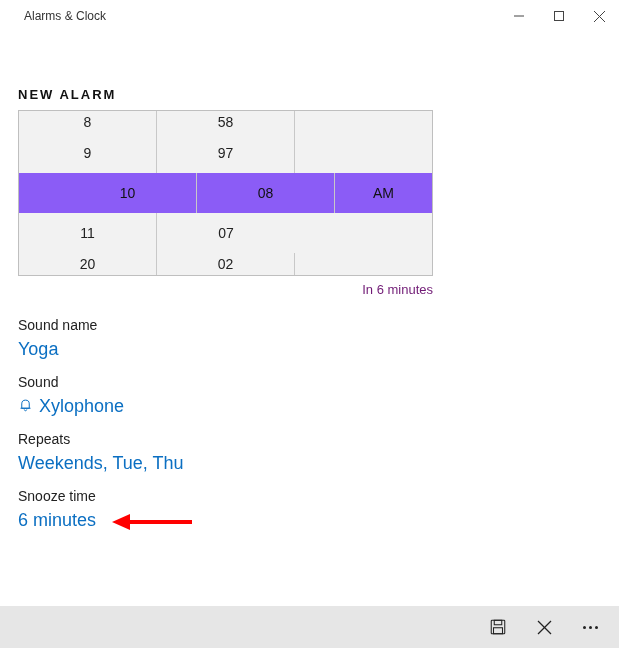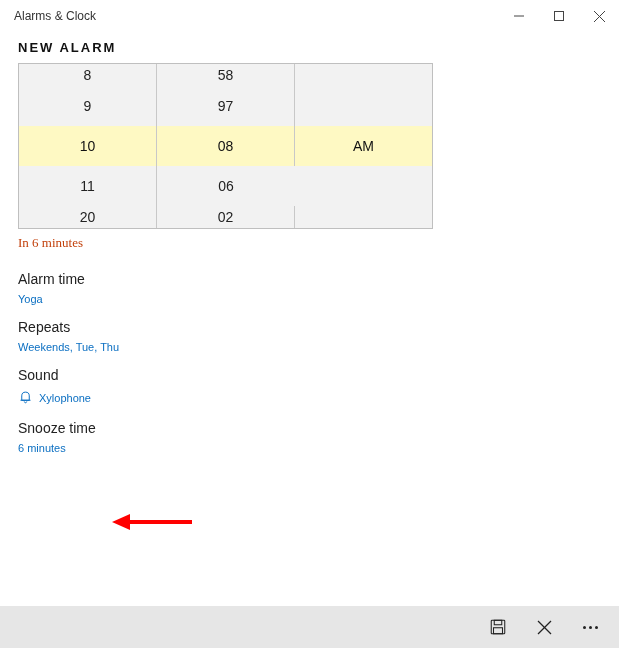--- a/index.html
+++ b/index.html
@@ -1,59 +1,59 @@
 <!DOCTYPE html>
 <html><head>
 <meta charset="utf-8">
 <style>
   * { box-sizing: border-box; margin: 0; padding: 0; font-family: "Segoe UI", Arial, sans-serif; }
   html, body { width: 619px; height: 648px; background: #fff; overflow: hidden; position: relative; }
 
   .titlebar {
-    height: 32px; display: flex; align-items: center; padding-left: 14px;
+    height: 32px; display: flex; align-items: center; padding-left: 24px;
     font-size: 12px; color: #333;
   }
   .titlebar-spacer { flex: 1; }
   .win-btn {
     width: 40px; height: 32px; display: flex; align-items: center; justify-content: center;
     font-size: 12px; color: #333;
   }
   .win-btn svg { stroke: #444; }
 
-  .content { padding: 8px 18px 0 18px; }
+  .content { padding: 8px 18px 0 18px; margin-top: 47px; }
 
   .heading {
     font-size: 13px; font-weight: 700; letter-spacing: 2px; color: #111;
     margin-bottom: 8px;
   }
 
   .picker {
     width: 415px; border: 1px solid #bfbfbf; background: #f2f2f2;
   }
   .picker-row { display: flex; height: 40px; }
-  .picker-row.selected { background: #fef9c3; }
+  .picker-row.selected { background: #8b5cf6; padding-left: 40px; }
   .picker-row.half { height: 22px; }
   .picker-cell {
     border-right: 1px solid #c8c8c8; display: flex; align-items: center; justify-content: center;
     font-size: 14px; color: #222;
   }
   .picker-row:last-child .picker-cell { }
   .col-h { width: 138px; }
   .col-m { width: 138px; }
   .col-ap { flex: 1; text-align: right; }
   .picker-cell:last-child { border-right: none; }
   .picker-row.selected .picker-cell { color: #111; }
 
   .caption {
-    width: 415px; text-align: left; font-size: 13px; color: #c2410c; padding: 6px 0 12px 0; font-family: Liberation Serif, serif;
+    width: 415px; text-align: right; font-size: 13px; color: #701a75; padding: 6px 0 12px 0;
   }
 
   .field-block { margin-top: 8px; margin-bottom: 14px; }
   .field-label { font-size: 14px; color: #222; margin-bottom: 6px; }
-  .field-value { font-size: 11px; color: #0b6fc2; }
+  .field-value { font-size: 18px; color: #0b6fc2; }
   .field-value.with-icon { display: flex; align-items: center; gap: 6px; }
   .bell-icon svg { stroke: #0b6fc2; fill: none; }
 
   .arrow-annot {
     position: absolute; left: 112px; top: 510px; pointer-events: none;
   }
 
   .bottombar {
     position: absolute; left: 0; right: 0; bottom: 0; height: 42px;
     background: #e6e6e6; display: flex; align-items: center; justify-content: flex-end;
@@ -104,52 +104,52 @@
       <div class="picker-cell col-m">97</div>
       <div class="picker-cell col-ap"></div>
     </div>
     <div class="picker-row selected">
       <div class="picker-cell col-h">10</div>
       <div class="picker-cell col-m">08</div>
       <div class="picker-cell col-ap">AM</div>
     </div>
     <div class="picker-row">
       <div class="picker-cell col-h">11</div>
-      <div class="picker-cell col-m">06</div>
+      <div class="picker-cell col-m">07</div>
     </div>
     <div class="picker-row half">
       <div class="picker-cell col-h">20</div>
       <div class="picker-cell col-m">02</div>
       <div class="picker-cell col-ap"></div>
     </div>
   </div>
   <div class="caption">In 6 minutes</div>
 
   <div class="field-block">
-    <div class="field-label">Alarm time</div>
+    <div class="field-label">Sound name</div>
     <div class="field-value">Yoga</div>
-  </div>
-
-  <div class="field-block">
-    <div class="field-label">Repeats</div>
-    <div class="field-value">Weekends, Tue, Thu</div>
   </div>
 
   <div class="field-block">
     <div class="field-label">Sound</div>
     <div class="field-value with-icon">
       <span class="bell-icon">
         <svg width="15" height="15" viewBox="0 0 24 24" stroke-width="1.6">
           <path d="M6 18 L6 11 C6 7 8 5 12 5 C16 5 18 7 18 11 L18 18 Z"></path>
           <line x1="4" y1="18" x2="20" y2="18"></line>
           <path d="M10 20 C10 21 11 22 12 22 C13 22 14 21 14 20"></path>
         </svg>
       </span>
       <span>Xylophone</span>
     </div>
+  </div>
+
+  <div class="field-block">
+    <div class="field-label">Repeats</div>
+    <div class="field-value">Weekends, Tue, Thu</div>
   </div>
 
   <div class="field-block">
     <div class="field-label">Snooze time</div>
     <div class="field-value">6 minutes</div>
   </div>
 </div>
 
 <div class="arrow-annot">
   <svg width="80" height="24">

